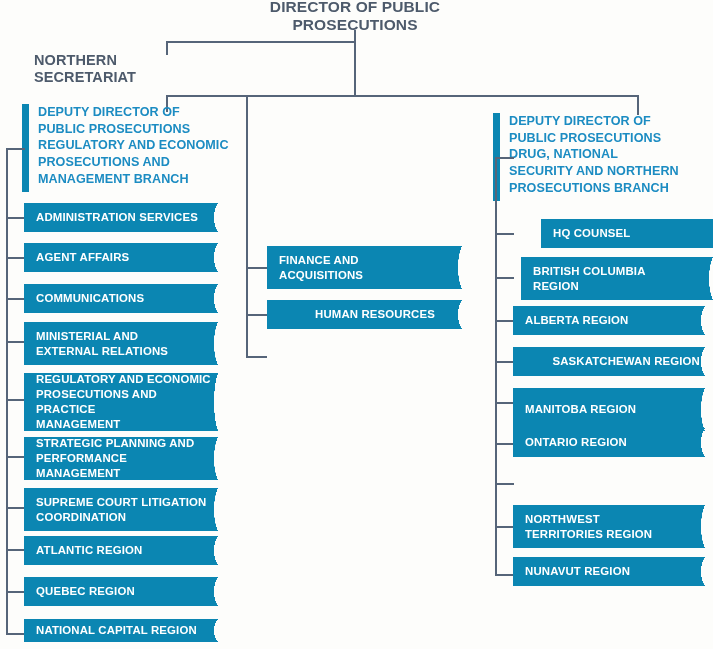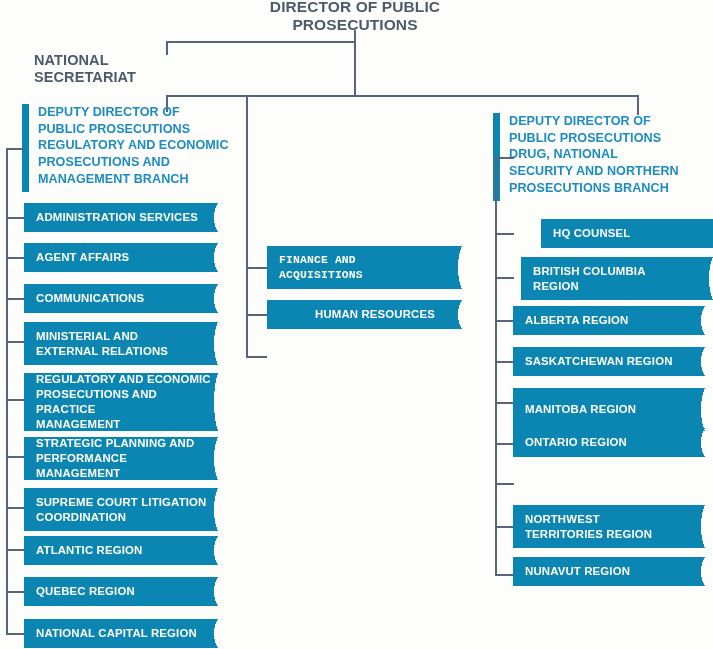--- a/index.html
+++ b/index.html
@@ -97,21 +97,21 @@
 <body>
 
 <div id="chart">
 
   <div class="root-title" style="left:252px; top:-2px; width:206px;">DIRECTOR OF PUBLIC PROSECUTIONS</div>
 
   <div class="ln v" style="left:354px; top:30px; height:13px;"></div>
   <div class="ln h" style="left:166px; top:41px; width:190px;"></div>
   <div class="ln v" style="left:166px; top:41px; height:14px;"></div>
 
-  <div class="plain-node" style="left:34px; top:52px; width:180px;">NATIONAL
+  <div class="plain-node" style="left:34px; top:52px; width:180px;">NORTHERN
 SECRETARIAT</div>
 
   <div class="ln v" style="left:354px; top:41px; height:56px;"></div>
   <div class="ln h" style="left:166px; top:95px; width:473px;"></div>
 
   <div class="ln v" style="left:166px; top:95px; height:17px;"></div>
 
   <div class="ln v" style="left:246px; top:95px; height:263px;"></div>
 
   <div class="ln v" style="left:637px; top:95px; height:20px;"></div>
@@ -164,29 +164,29 @@
   <div class="unit" style="left:24px; top:488px; width:199px; height:43px;">
     <span class="txt">SUPREME COURT LITIGATION
 COORDINATION</span>
   </div>
   <div class="unit" style="left:24px; top:536px; width:199px; height:29px;">
     <span class="txt">ATLANTIC REGION</span>
   </div>
   <div class="unit" style="left:24px; top:577px; width:199px; height:29px;">
     <span class="txt">QUEBEC REGION</span>
   </div>
-  <div class="unit" style="left:24px; top:619px; width:199px; height:29px;">
+  <div class="unit" style="left:24px; top:619px; width:199px; height:23px;">
     <span class="txt">NATIONAL CAPITAL REGION</span>
   </div>
 
   <div class="ln h" style="left:246px; top:267px; width:21px;"></div>
   <div class="ln h" style="left:246px; top:314px; width:21px;"></div>
   <div class="ln h" style="left:246px; top:356px; width:21px;"></div>
 
-  <div class="unit" style="left:267px; top:246px; width:200px; height:43px;font-family:Liberation Mono, monospace;">
+  <div class="unit" style="left:267px; top:246px; width:200px; height:43px;">
     <span class="txt">FINANCE AND
 ACQUISITIONS</span>
   </div>
   <div class="unit" style="left:267px; top:300px; width:200px; height:29px;padding-left:48px;">
     <span class="txt">HUMAN RESOURCES</span>
   </div>
 
   <div class="dep" style="left:493px; top:113px; width:215px; height:88px;">
     <div class="dep-bar"></div>
     <div class="dep-text">DEPUTY DIRECTOR OF
@@ -212,21 +212,21 @@
   <div class="unit" style="left:513px; top:219px; width:197px; height:29px;margin-left:28px;">
     <span class="txt">HQ COUNSEL</span>
   </div>
   <div class="unit" style="left:513px; top:257px; width:197px; height:43px;margin-left:8px;">
     <span class="txt">BRITISH COLUMBIA
 REGION</span>
   </div>
   <div class="unit" style="left:513px; top:306px; width:197px; height:29px;text-align:right;">
     <span class="txt">ALBERTA REGION</span>
   </div>
-  <div class="unit" style="left:513px; top:347px; width:197px; height:29px;">
+  <div class="unit" style="left:513px; top:347px; width:197px; height:29px;justify-content:flex-end;">
     <span class="txt">SASKATCHEWAN REGION</span>
   </div>
   <div class="unit" style="left:513px; top:388px; width:197px; height:43px;">
     <span class="txt">MANITOBA REGION</span>
   </div>
   <div class="unit" style="left:513px; top:428px; width:197px; height:29px;">
     <span class="txt">ONTARIO REGION</span>
   </div>
   <div class="unit" style="left:513px; top:505px; width:197px; height:43px;">
     <span class="txt">NORTHWEST

